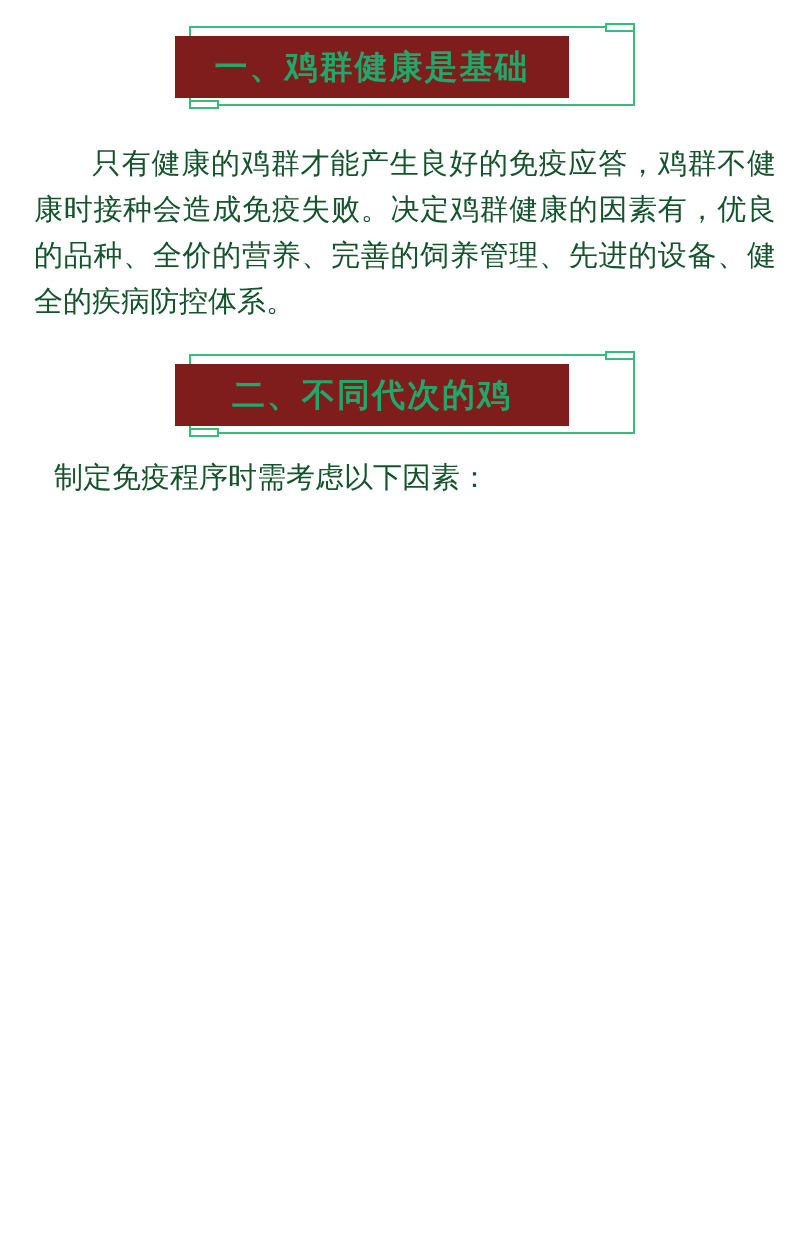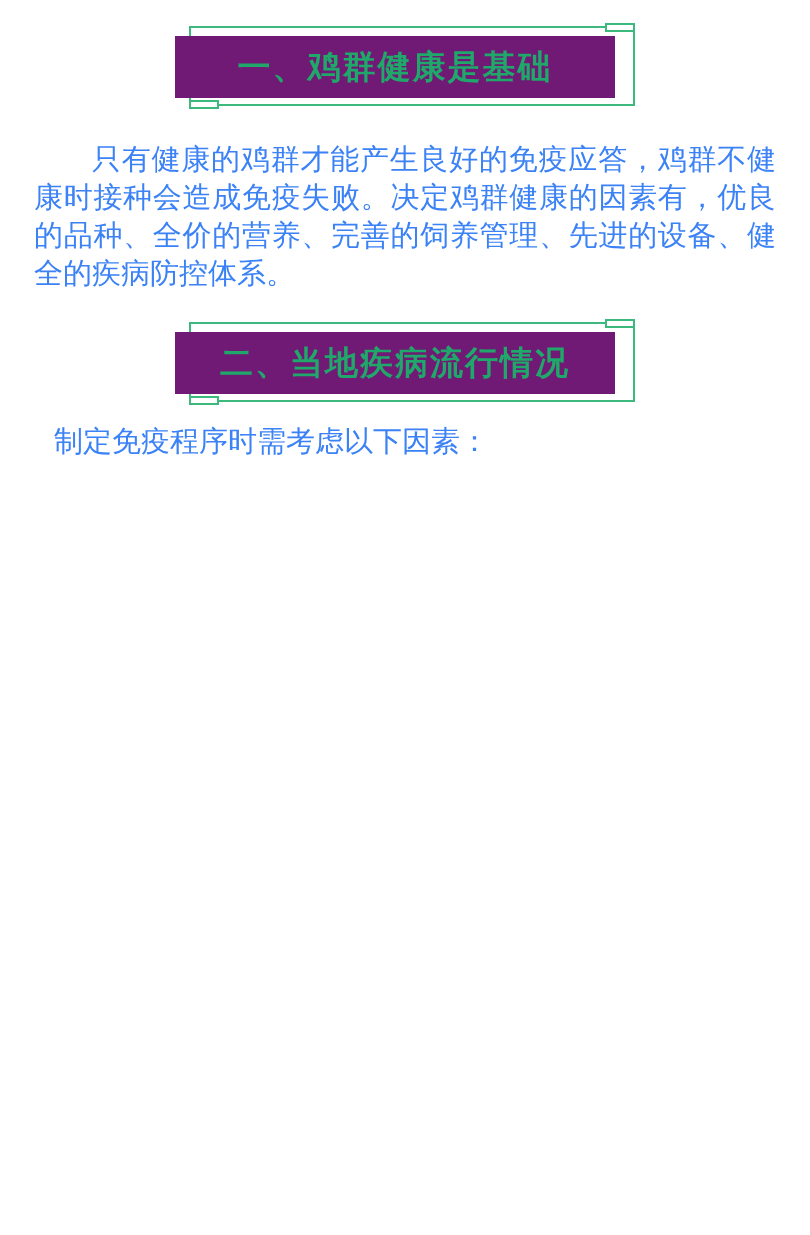--- a/index.html
+++ b/index.html
@@ -52,43 +52,43 @@
     border: 2px solid #3cba7d;
     box-sizing: border-box;
   }
   .notch.tr { width: 30px; height: 9px; right: -2px; top: -5px; }
   .notch.bl { width: 30px; height: 9px; left: -2px; bottom: -5px; }
 
   .heading-box {
     position: absolute;
     left: 0;
     top: 14px;
-    width: 440px;
+    width: 394px;
     height: 62px;
-    background: #701a75;
+    background: #7f1d1d;
     box-sizing: border-box;
     display: flex;
     align-items: center;
     justify-content: center;
   }
   .heading-text {
     font-family: "DejaVu Sans", "Liberation Sans", sans-serif;
     font-size: 33px;
     font-weight: bold;
     letter-spacing: 2px;
     color: #1fa86a;
     white-space: nowrap;
   }
 
   
   .para {
     font-family: "DejaVu Sans", "Liberation Sans", sans-serif;
     font-size: 29px;
-    line-height: 38px;
-    color: #3b82f6;
+    line-height: 46px;
+    color: #14532d;
     text-align: justify;
     text-justify: inter-ideograph;
     margin: 0;
     padding: 0 8px;
   }
   .para.indent {
     text-indent: 58px;
   }
   .para.noindent {
     text-indent: 0;
@@ -125,21 +125,21 @@
 
   <div class="block-gap-a"></div>
 
   <div class="heading-wrap">
     <div class="heading-outer">
       <div class="heading-frame">
         <span class="notch tr"></span>
         <span class="notch bl"></span>
       </div>
       <div class="heading-box">
-        <span class="heading-text">二、当地疾病流行情况</span>
+        <span class="heading-text">二、不同代次的鸡</span>
       </div>
     </div>
   </div>
 
   <div class="block-gap-c"></div>
 
   <p class="para noindent" style="text-indent:20px;">制定免疫程序时需考虑以下因素：</p>
 
 
 

